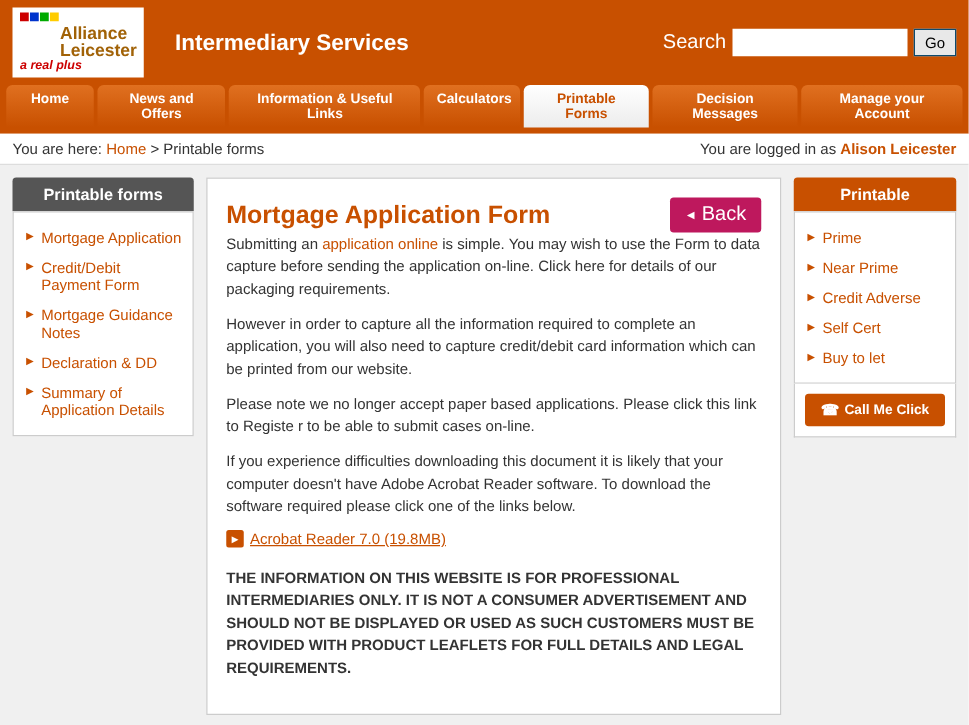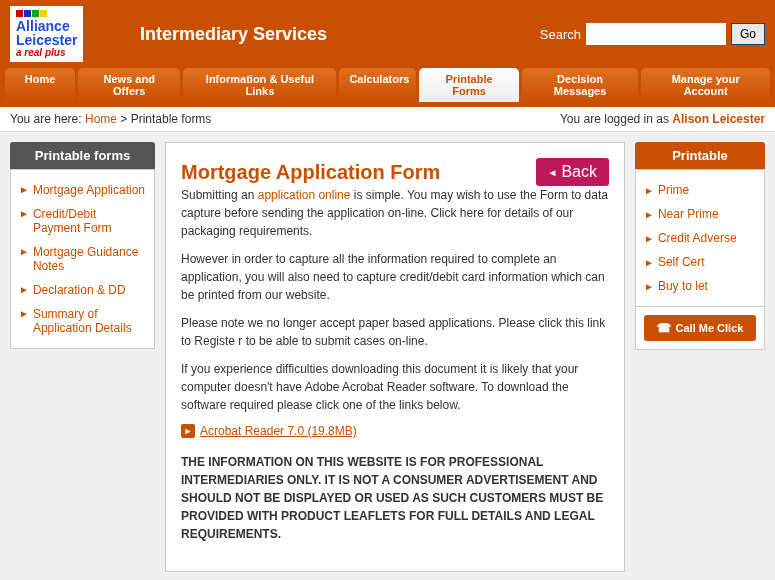--- a/index.html
+++ b/index.html
@@ -9,25 +9,25 @@
     .header { background: #c85000; display: flex; align-items: center; padding: 6px 10px; }
     .logo-area { width: 120px; }
     .logo-box { background: #fff; padding: 4px 6px; display: inline-block; }
     .logo-squares { display: flex; gap: 1px; margin-bottom: 2px; }
     .sq { width: 7px; height: 7px; }
     .sq.r { background: #cc0000; }
     .sq.b { background: #0033cc; }
     .sq.g { background: #00aa00; }
     .sq.y { background: #ffcc00; }
     .logo-sub { color: #cc0000; font-style: italic; font-size: 10px; font-weight: bold; }
-    .logo-name { color: #1d4ed8; font-weight: bold; font-size: 14px; line-height: 1; }
+    .logo-name { color: #a16207; font-weight: bold; font-size: 14px; line-height: 1; margin-left: 32px; }
 
     .header-title { color: #fff; font-size: 18px; font-weight: bold; flex: 1; padding-left: 10px; }
     .search-area { display: flex; align-items: center; gap: 5px; }
-    .search-label { color: #fff; font-size: 13px; }
+    .search-label { color: #fff; font-size: 16px; }
     .search-input { width: 140px; height: 22px; border: none; padding: 2px 4px; font-size: 12px; }
     .go-btn { background: #e8e8e8; border: 1px solid #0c4a6e; padding: 2px 8px; font-size: 12px; cursor: pointer; height: 22px; }
 
     
     .nav { background: #c85000; display: flex; padding: 0 5px 5px 5px; gap: 3px; }
     .nav-item { background: linear-gradient(to bottom, #e07020, #c85000); border-radius: 5px 5px 0 0; color: #fff; font-size: 11px; font-weight: bold; text-align: center; padding: 5px 10px; cursor: pointer; border: none; min-width: 70px; }
     .nav-item.active { background: linear-gradient(to bottom, #fff, #ececec); color: #c85000; }
 
     
     .breadcrumb { background: #fff; padding: 5px 10px; font-size: 12px; color: #c85000; display: flex; justify-content: space-between; align-items: center; border-bottom: 1px solid #ddd; }

